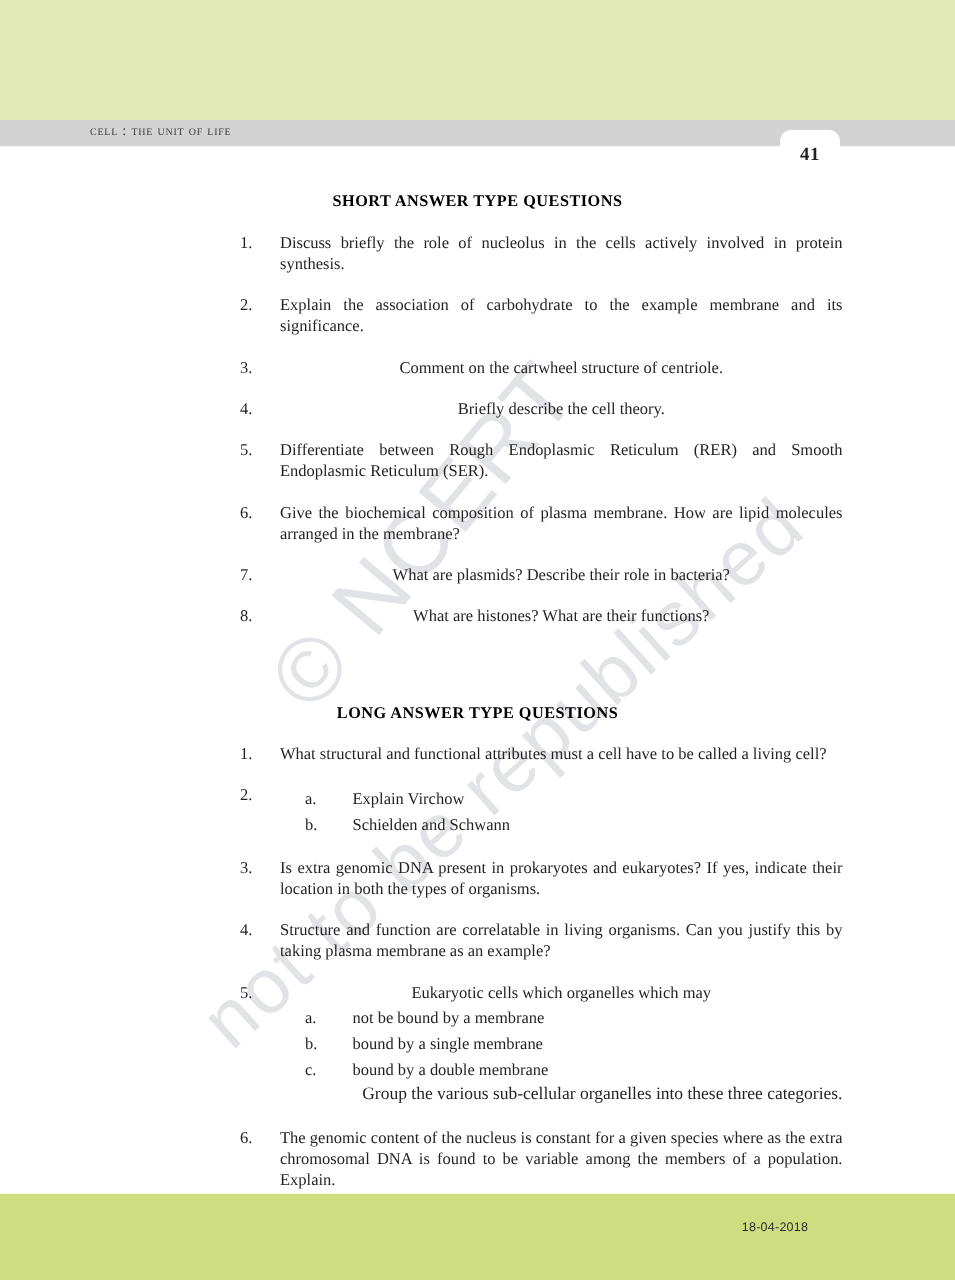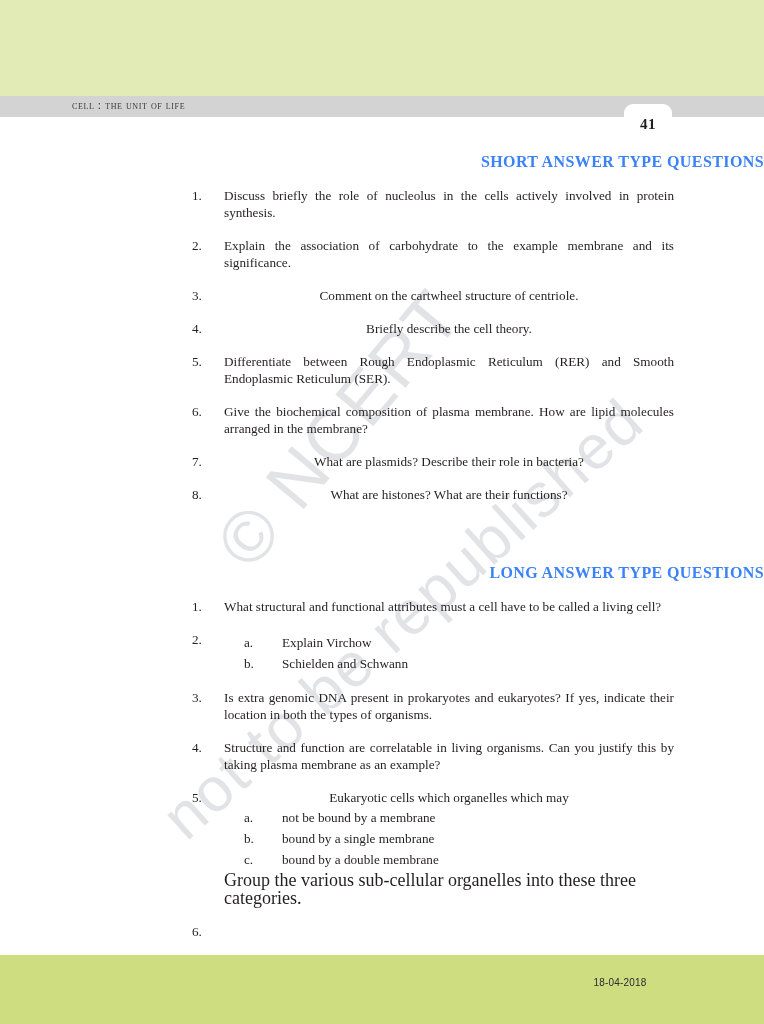--- a/index.html
+++ b/index.html
@@ -139,25 +139,25 @@
   
   .content {
     position: absolute;
     top: 117px;
     left: 0;
     width: 764px;
     z-index: 5;
   }
 
   .section-heading {
-    text-align: right;
-    color: #3b82f6;
+    text-align: center;
+    color: #000000;
     font-family: "Liberation Serif", "DejaVu Serif", serif;
     font-weight: bold;
-    font-size: 16px;
+    font-size: 13px;
     letter-spacing: 0.4px;
     margin: 0;
   }
   .heading-short { margin-top: 36px; }
   .heading-long  { margin-top: 17px; }
 
   .qlist {
     margin: 0;
     padding: 0;
     list-style: none;
@@ -200,23 +200,24 @@
     width: 38px;
     flex: 0 0 38px;
     font-size: 13.2px;
     line-height: 19px;
   }
   .subitem .subtext {
     font-size: 13.2px;
     line-height: 19px;
   }
   .tail-text {
-    font-size: 18px;
+    font-size: 14px;
     line-height: 18px;
     margin-top: 2px;
+    text-align: right;
   }
 
   .gap-between-sections { height: 44px; }
 </style>
 </head>
 <body>
 
 <div class="page">
 
   <div class="header-green"></div>
@@ -335,20 +336,21 @@
               <span class="subnum">c.</span>
               <span class="subtext">bound by a double membrane</span>
             </li>
           </ol>
           <div class="tail-text">Group the various sub-cellular organelles into these three categories.</div>
         </div>
       </li>
 
       <li class="qitem">
         <span class="qnum">6.</span>
+        <span class="qtext">The genomic content of the nucleus is constant for a given species where as the extra chromosomal DNA is found to be variable among the members of a population. Explain.</span>
       </li>
 
     </ol>
 
   </div>
 
   <div class="footer-green"></div>
   <div class="footer-date">
     <span class="inner">18-04-2018</span>
   </div>

